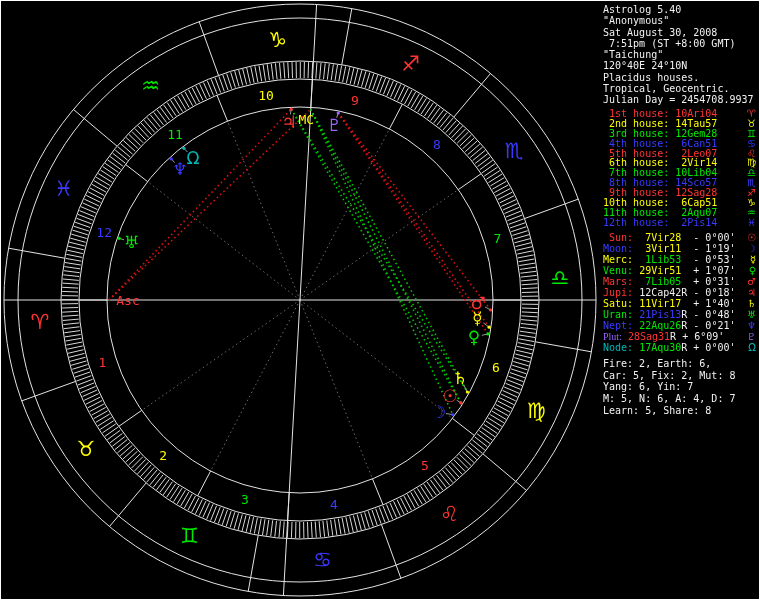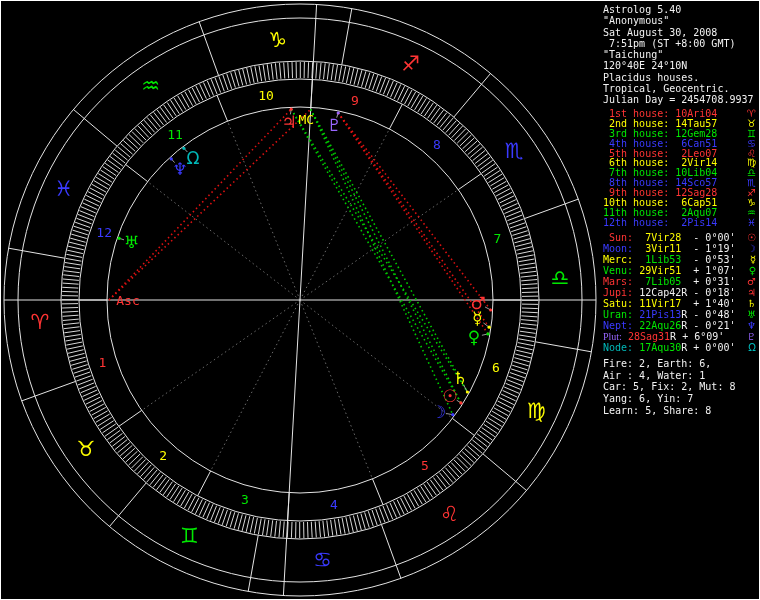--- a/index.html
+++ b/index.html
@@ -528,19 +528,19 @@
         <div class="prow"><span style="color: rgb(255, 52, 52);">Mars:</span><span style="color: rgb(0, 232, 0);">  7Lib05</span><span style="color: rgb(240, 240, 240);"> </span><span style="color: rgb(240, 240, 240);"> + 0°31'</span><span class="gl" style="color: rgb(255, 52, 52);">♂</span></div>
         <div class="prow"><span style="color: rgb(255, 52, 52);">Jupi:</span><span style="color: rgb(240, 240, 240);"> 12Cap42</span><span style="color: rgb(240, 240, 240);">R</span><span style="color: rgb(240, 240, 240);"> - 0°18'</span><span class="gl" style="color: rgb(255, 52, 52);">♃</span></div>
         <div class="prow"><span style="color: rgb(255, 255, 0);">Satu:</span><span style="color: rgb(255, 255, 0);"> 11Vir17</span><span style="color: rgb(240, 240, 240);"> </span><span style="color: rgb(240, 240, 240);"> + 1°40'</span><span class="gl" style="color: rgb(255, 255, 0);">♄</span></div>
         <div class="prow"><span style="color: rgb(0, 232, 0);">Uran:</span><span style="color: rgb(58, 58, 255);"> 21Pis13</span><span style="color: rgb(240, 240, 240);">R</span><span style="color: rgb(240, 240, 240);"> - 0°48'</span><span class="gl" style="color: rgb(0, 232, 0);">♅</span></div>
         <div class="prow"><span style="color: rgb(58, 58, 255);">Nept:</span><span style="color: rgb(0, 232, 0);"> 22Aqu26</span><span style="color: rgb(240, 240, 240);">R</span><span style="color: rgb(240, 240, 240);"> - 0°21'</span><span class="gl" style="color: rgb(58, 58, 255);">♆</span></div>
         <div class="prow"><span style="color: rgb(153, 102, 255); font-family: Liberation Serif, serif;">Plut:</span><span style="color: rgb(255, 52, 52);"> 28Sag31</span><span style="color: rgb(240, 240, 240);">R</span><span style="color: rgb(240, 240, 240);"> + 6°09'</span><span class="gl" style="color: rgb(153, 102, 255);">♇</span></div>
         <div class="prow"><span style="color: rgb(0, 184, 184);">Node:</span><span style="color: rgb(0, 232, 0);"> 17Aqu30</span><span style="color: rgb(240, 240, 240);">R</span><span style="color: rgb(240, 240, 240);"> + 0°00'</span><span class="gl" style="color: rgb(0, 184, 184);">Ω</span></div>
       </div>
     <div id="summary-block" class="block">
         <div class="pline">Fire: 2, Earth: 6,</div>
-        <div class="pline">Air : 4, Water: 1</div>
         <div class="pline">Car: 5, Fix: 2, Mut: 8</div>
         <div class="pline">Yang: 6, Yin: 7</div>
+        <div class="pline">M: 5, N: 6, A: 4, D: 7</div>
         <div class="pline">Learn: 5, Share: 8</div>
       </div>
   </div>
 </div>
 
 </body></html>

